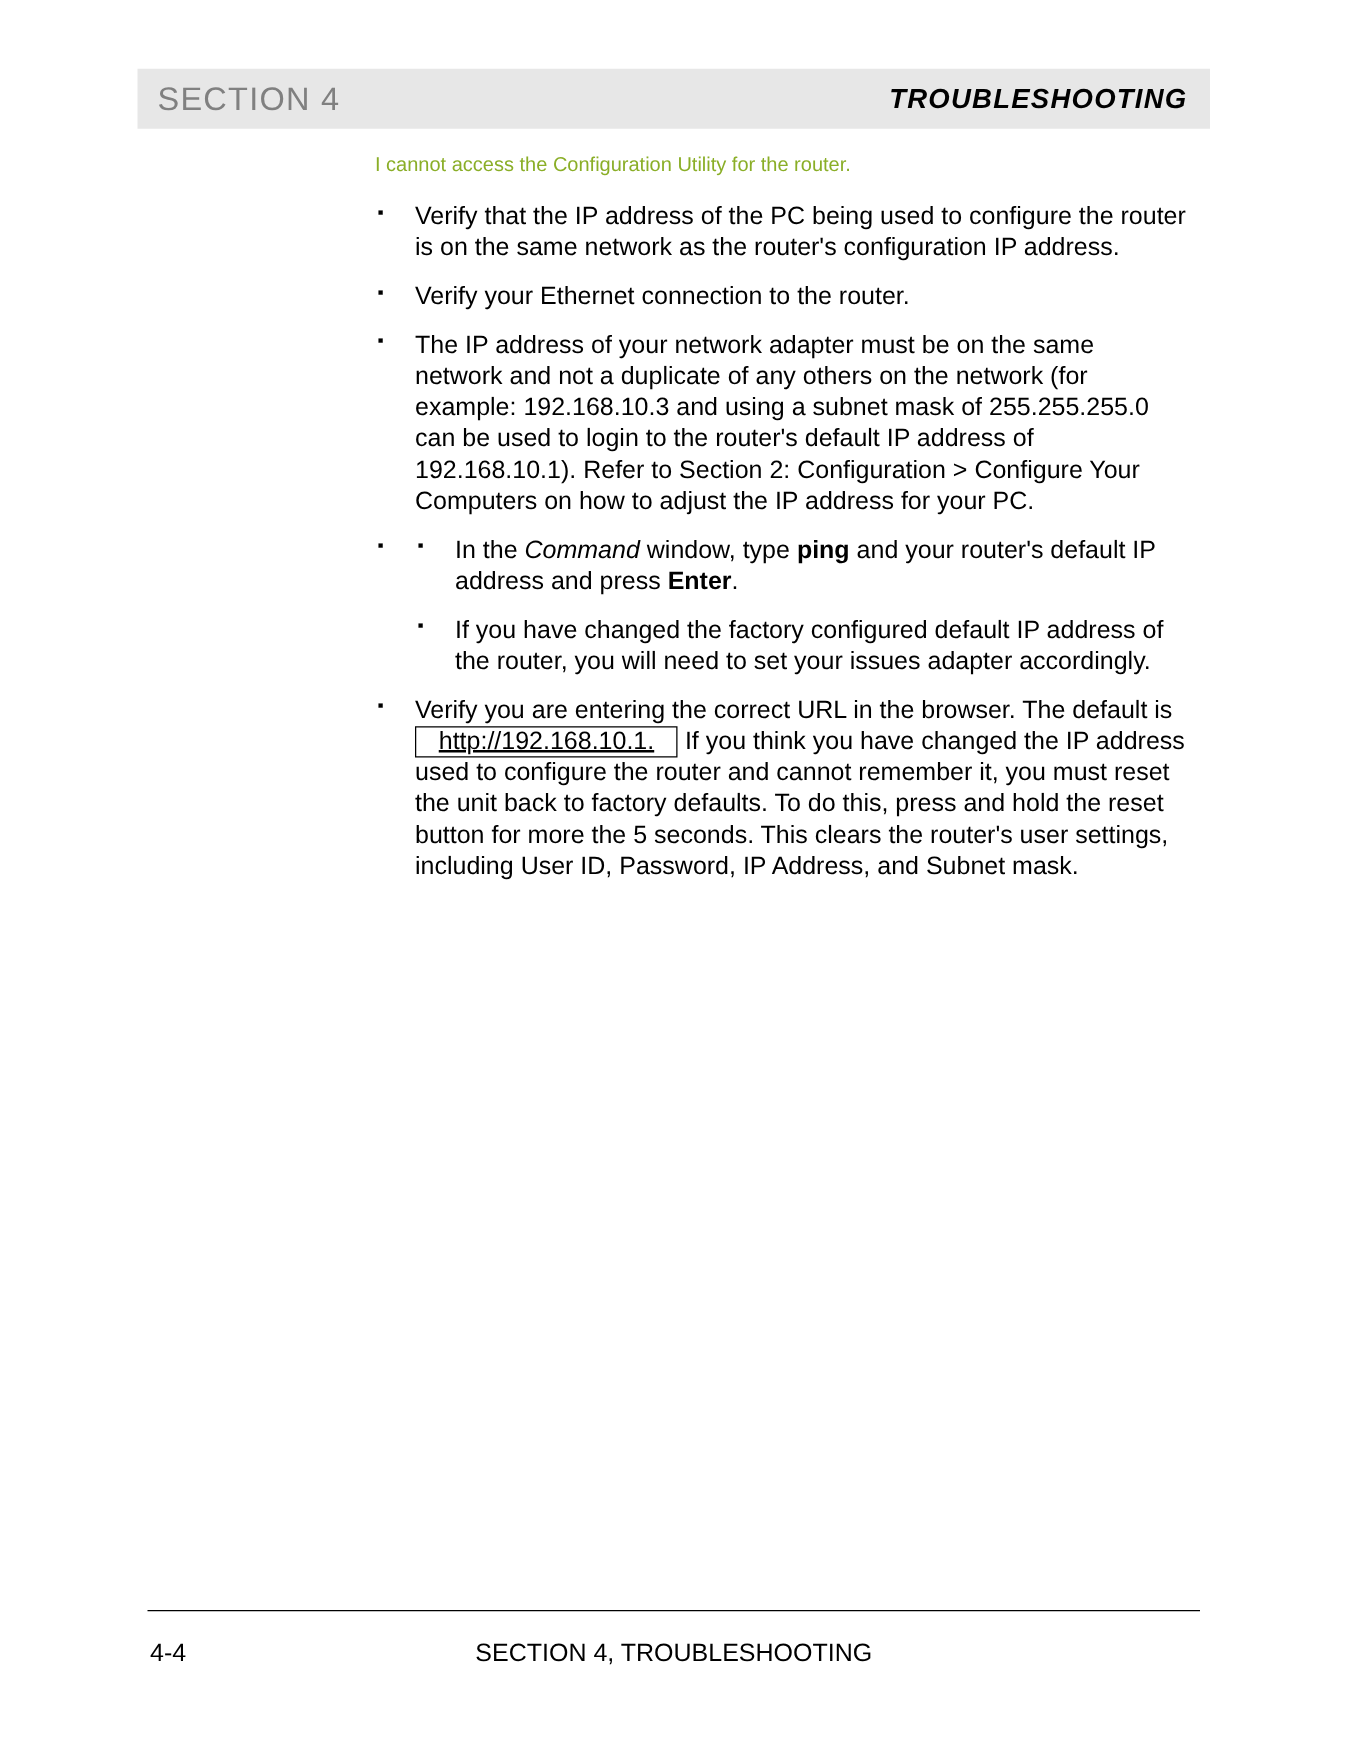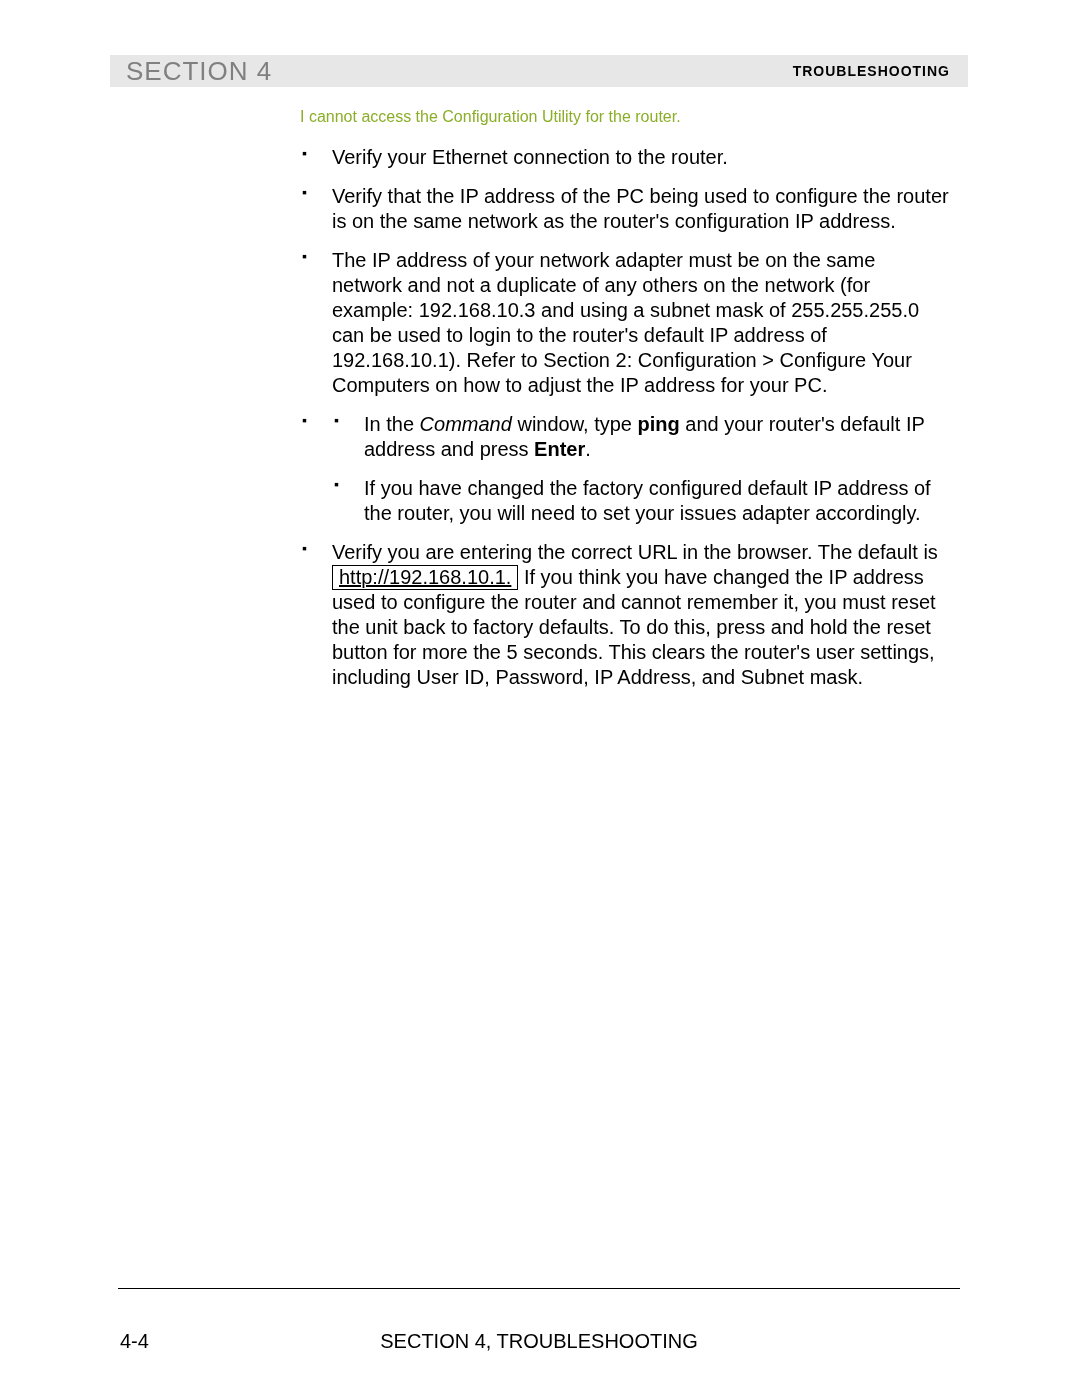--- a/index.html
+++ b/index.html
@@ -15,37 +15,38 @@
     color: #000;
   }
   .page {
     position: absolute;
     left: 110px;
     top: 55px;
     width: 858px;
   }
   .header-bar {
     background: #e7e7e7;
-    height: 32px;
+    height: 48px;
     display: flex;
     align-items: center;
     justify-content: space-between;
     padding: 0 18px 0 16px;
   }
   .header-left {
     font-size: 26px;
     letter-spacing: 1px;
     color: #808080;
     font-weight: 400;
   }
   .header-right {
-    font-size: 14px;
+    font-size: 22px;
     letter-spacing: 1px;
     color: #000;
     font-weight: 700;
+    font-style: italic;
   }
   .content {
     margin-top: 20px;
     margin-left: 190px;
     width: 650px;
     font-size: 20px;
     line-height: 1.25;
   }
   .topic-heading {
     color: #8aae27;
@@ -85,37 +86,37 @@
     position: absolute;
     left: 2px;
     top: 0;
     font-size: 14px;
     color: #000;
   }
   .italic { font-style: italic; }
   .bold { font-weight: 700; }
   .link-box {
     border: 1.5px solid #000;
-    padding: 0 6px;
+    padding: 0 18px;
     text-decoration: underline;
     color: #000;
     display: inline-block;
     line-height: 1.15;
   }
   .footer-rule {
     position: absolute;
     left: 118px;
     bottom: 108px;
     width: 842px;
     border-top: 1px solid #000;
   }
   .footer {
     position: absolute;
     left: 110px;
-    bottom: 44px;
+    bottom: 62px;
     width: 858px;
     font-size: 20px;
   }
   .footer-left {
     position: absolute;
     left: 10px;
   }
   .footer-center {
     text-align: center;
   }
@@ -127,22 +128,22 @@
 
   <div class="header-bar">
     <span class="header-left">SECTION 4</span>
     <span class="header-right">TROUBLESHOOTING</span>
   </div>
 
   <div class="content">
     <div class="topic-heading">I cannot access the Configuration Utility for the router.</div>
 
     <ul class="bullets">
+      <li>Verify that the IP address of the PC being used to configure the router is on the same network as the router's configuration IP address.</li>
       <li>Verify your Ethernet connection to the router.</li>
-      <li>Verify that the IP address of the PC being used to configure the router is on the same network as the router's configuration IP address.</li>
       <li>The IP address of your network adapter must be on the same network and not a duplicate of any others on the network (for example: 192.168.10.3 and using a subnet mask of 255.255.255.0 can be used to login to the router's default IP address of 192.168.10.1). Refer to Section 2: Configuration &gt; Configure Your Computers on how to adjust the IP address for your PC.</li>
       <li>
         <ul class="sub-bullets">
           <li>
             <span>In the </span><span class="italic">Command</span><span> window, type </span><span class="bold">ping</span><span> and your router's default IP address and press </span><span class="bold">Enter</span><span>.</span>
           </li>
           <li>If you have changed the factory configured default IP address of the router, you will need to set your issues adapter accordingly.</li>
         </ul>
       </li>
       <li>

